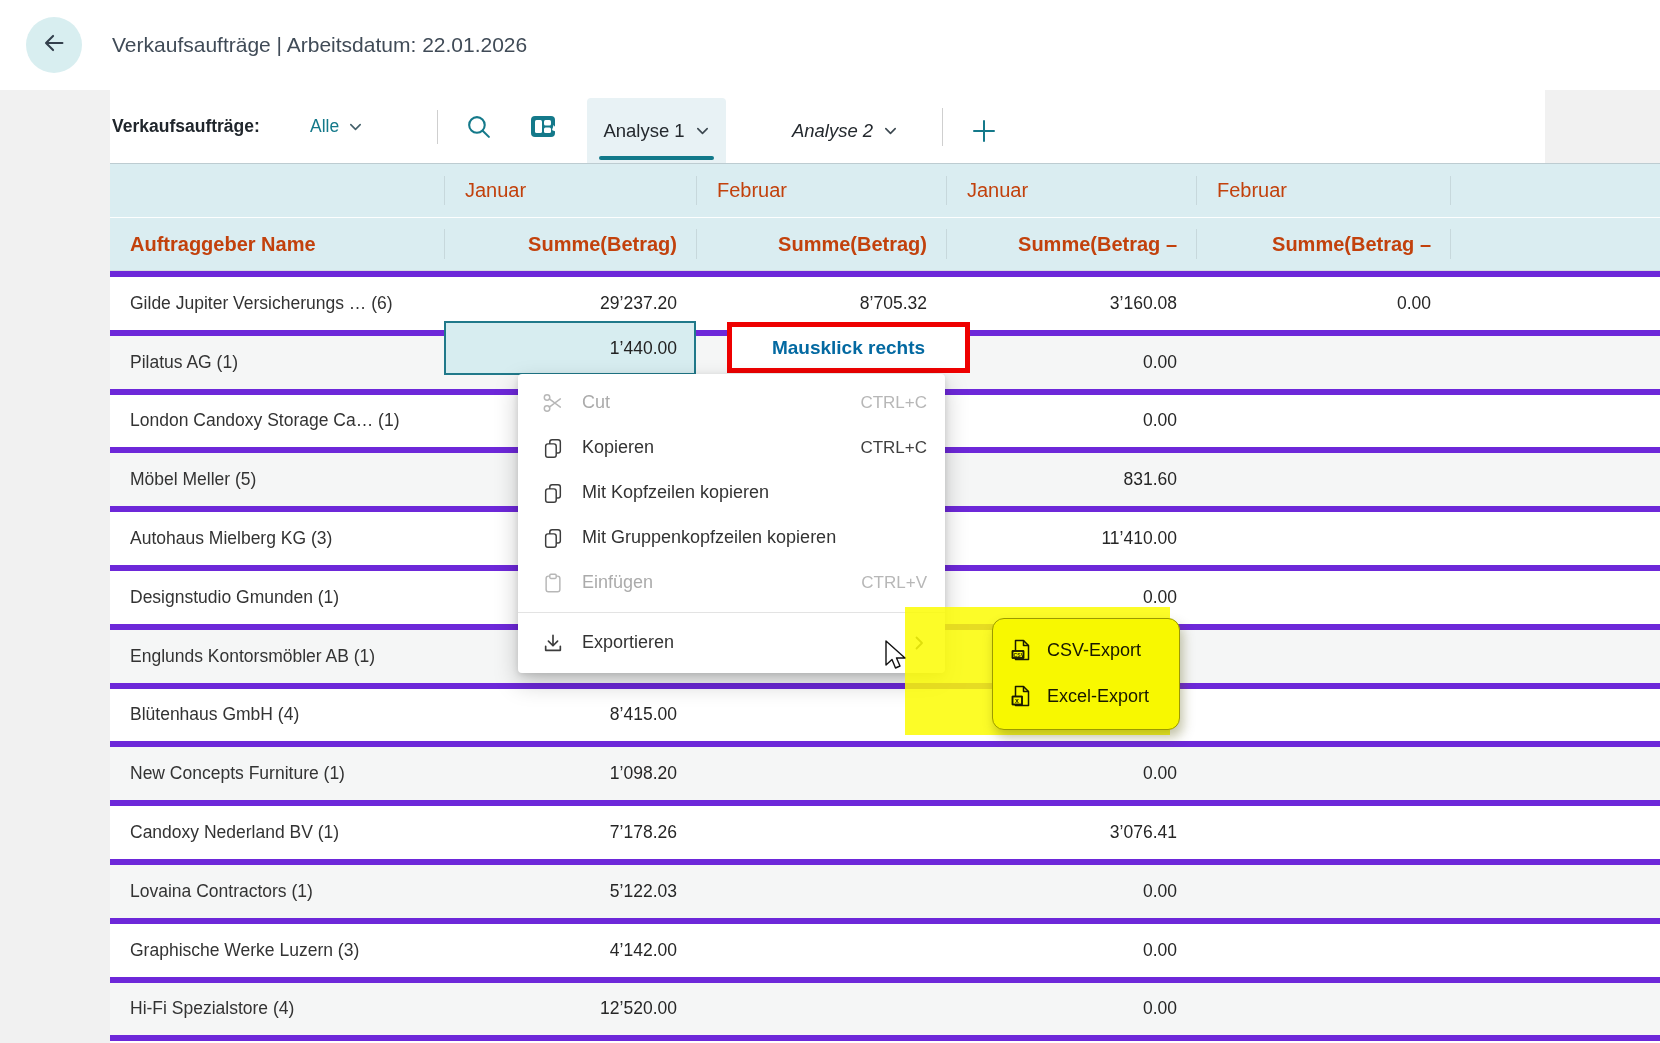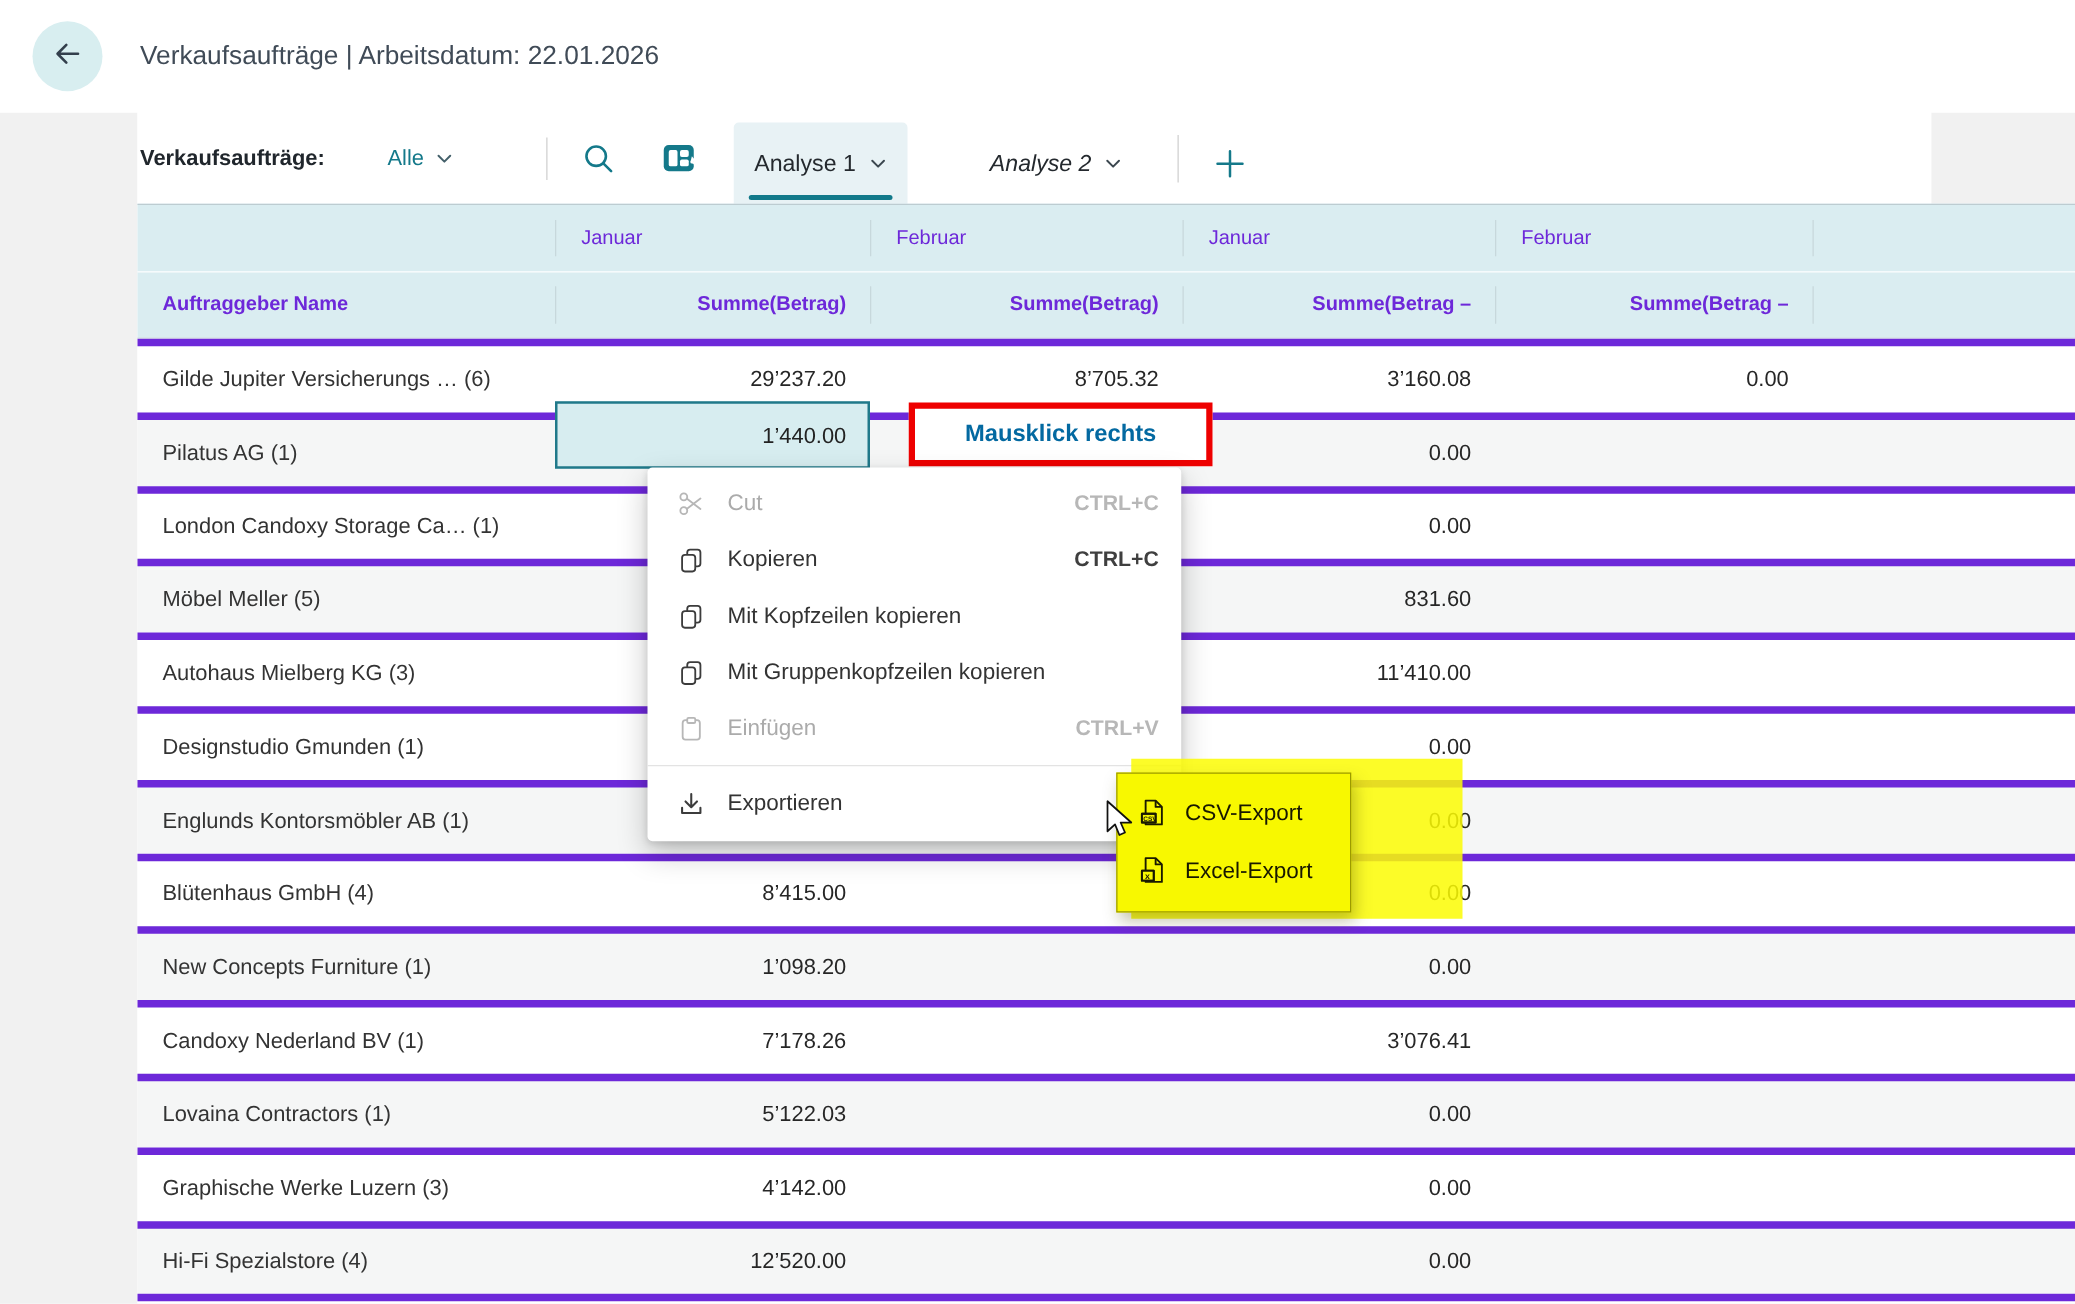--- a/index.html
+++ b/index.html
@@ -36,21 +36,21 @@
   .tab2{left:660px;width:150px;font-style:italic;}
   .tb-sep2{position:absolute;left:832px;top:18px;width:1px;height:38px;background:#cfcfcf;}
   .tb-plus{left:850px;width:48px;justify-content:center;}
 
   
   .grid{position:absolute;left:110px;top:163px;width:1550px;}
   .hrow,.row{display:grid;grid-template-columns:334px 252px 250px 250px 254px 1fr;}
   .hrow{background:#daedf1;}
   .h-months{height:53px;border-top:1px solid #bdccd1;}
   .h-fields{height:52px;border-top:1px solid rgba(255,255,255,0.9);border-bottom:1px solid #d3dde0;}
-  .hcell{position:relative;display:flex;align-items:center;font-size:16px;color:#6d28d9;}
+  .hcell{position:relative;display:flex;align-items:center;font-size:20px;color:#c2410c;}
   .h-months .hcell{padding-left:21px;}
   .h-fields .hcell{font-weight:600;}
   .h-fields .hc-name{padding-left:20px;}
   .hcell.num{justify-content:flex-end;padding-right:19px;}
   .hcell.divided::before{content:"";position:absolute;left:0;top:22%;height:56%;width:1px;background:#c7d8dc;}
 
   .row{height:52.8px;border-top:6px solid #6d28d9;background:#fff;font-size:17.5px;color:#2e2e2e;}
   .row.alt{background:#f5f6f6;}
   .cell{display:flex;align-items:center;}
   .c-name{padding-left:20px;color:#333;}
@@ -68,32 +68,32 @@
 
   
   .ctx{position:absolute;left:518px;top:374px;width:427px;background:#fff;border-radius:4px;
        box-shadow:0 10px 24px rgba(0,0,0,0.22),0 2px 6px rgba(0,0,0,0.12);
        padding:6px 0 8px;z-index:5;box-sizing:border-box;}
   .mi{height:45px;display:flex;align-items:center;padding:0 18px 0 24px;font-size:18px;color:#333;cursor:pointer;}
   .mi .ic{width:22px;height:22px;margin-right:18px;color:#3c3c3c;flex:none;display:none;}
   .mi[data-icon="scissors"] .ic-scissors,.mi[data-icon="copy"] .ic-copy,
   .mi[data-icon="clipboard"] .ic-clipboard,.mi[data-icon="download"] .ic-download{display:block;}
   .mi .lbl{flex:1;}
-  .mi .sc{font-size:17px;color:#3f3f3f;font-weight:bold;}
+  .mi .sc{font-size:17px;color:#3f3f3f;}
   .mi .subarrow{width:16px;height:16px;color:#3d3d3d;margin-left:14px;display:none;}
   .mi.has-sub .subarrow{display:block;}
   .mi.disabled{color:#ababab;}
   .mi.disabled .ic{color:#b7b7b7;}
   .mi.disabled .sc{color:#b7b7b7;}
   .msep{height:1px;background:#e3e3e3;margin:7px 0;}
 
   
   .hl{position:absolute;left:905px;top:607px;width:265px;height:128px;background:rgba(252,252,2,0.85);z-index:6;}
-  .sub{position:absolute;left:893px;top:618px;width:188px;height:112px;box-sizing:border-box;
-       background:#f8f800;border:1px solid #9c9a00;border-radius:0;padding:8px 0;
+  .sub{position:absolute;left:992px;top:618px;width:188px;height:112px;box-sizing:border-box;
+       background:#f8f800;border:1px solid #9c9a00;border-radius:12px;padding:8px 0;
        box-shadow:3px 7px 12px rgba(80,80,0,0.35);z-index:7;}
   .si{height:46px;display:flex;align-items:center;gap:14px;padding:0 12px 0 16px;
       font-size:18px;color:#181800;cursor:pointer;}
   .si .sic{width:24px;height:24px;color:#1a1a00;flex:none;}
 
   
   .cursor{position:absolute;left:884px;top:640px;z-index:10;pointer-events:none;}
 </style>
 </head>
 <body>

